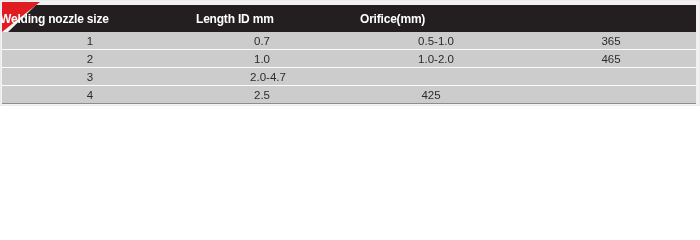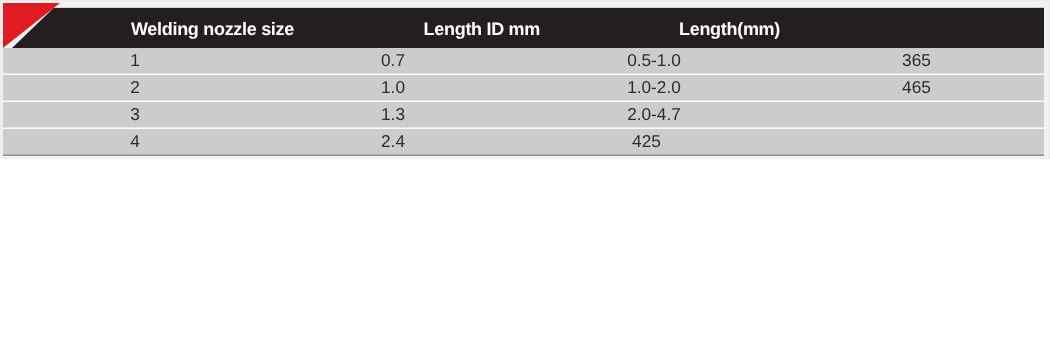--- a/index.html
+++ b/index.html
@@ -60,21 +60,21 @@
     top: 5px;
     width: 700px;
     height: 27px;
     display: flex;
     z-index: 4;
     pointer-events: none;
   }
   .header-cell {
     display: flex;
     align-items: center;
-    justify-content: flex-end;
+    justify-content: flex-start;
     color: #ffffff;
     font-size: 12px;
     font-weight: bold;
     letter-spacing: -0.2px;
     white-space: nowrap;
     pointer-events: auto;
   }
   .col-0 { width: 196px; }
   .col-1 { width: 164px; }
   .col-2 { width: 180px; }
@@ -134,21 +134,21 @@
   <div class="header-bar"></div>
 
   <div class="header-cells">
     <div class="header-cell col-0">
         <span>Welding nozzle size</span>
       </div>
     <div class="header-cell col-1">
         <span>Length ID mm</span>
       </div>
     <div class="header-cell col-3">
-        <span>Length(mm)</span>
+        <span>Orifice(mm)</span>
       </div>
   </div>
 
   <div class="table-body">
 
     <div class="row">
       <div class="cell bcol-0">1</div>
       <div class="cell bcol-1">0.7</div>
       <div class="cell bcol-2">0.5-1.0</div>
       <div class="cell bcol-3">365</div>
@@ -156,26 +156,25 @@
 
     <div class="row">
       <div class="cell bcol-0">2</div>
       <div class="cell bcol-1">1.0</div>
       <div class="cell bcol-2">1.0-2.0</div>
       <div class="cell bcol-3">465</div>
     </div>
 
     <div class="row">
       <div class="cell bcol-0">3</div>
-      <div class="cell bcol-1">1.3</div>
       <div class="cell bcol-2">2.0-4.7</div>
     </div>
 
     <div class="row">
       <div class="cell bcol-0">4</div>
-      <div class="cell bcol-1">2.4</div>
+      <div class="cell bcol-1">2.5</div>
       <div class="cell bcol-3">425</div>
     </div>
 
   </div>
 
   <div class="outer-frame"></div>
 </div>
 
 </body></html>

